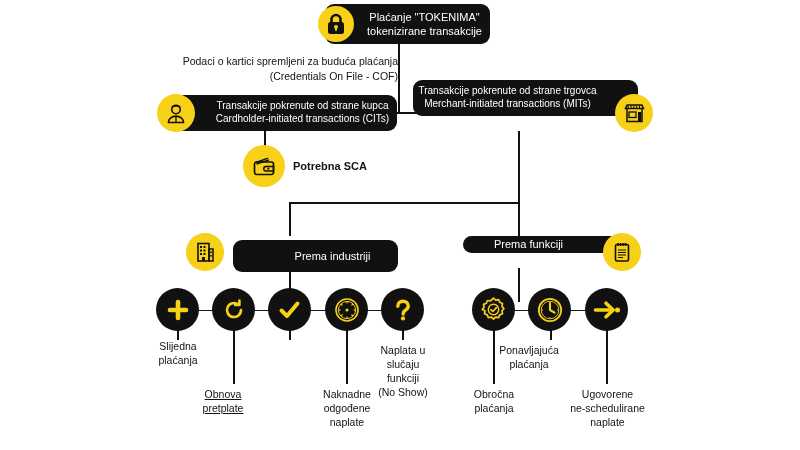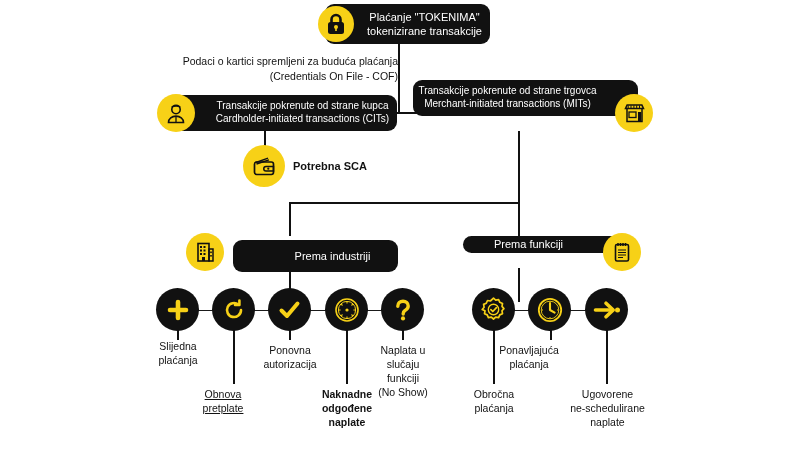--- a/index.html
+++ b/index.html
@@ -223,25 +223,21 @@
   </div>
 
   <div class="lbl" style="left:133px;top:340px;width:90px;font-size:10.5px;">
       <div>Slijedna</div>
       <div>plaćanja</div>
     </div>
   <div class="lbl" style="left:178px;top:388px;width:90px;font-size:10.5px;text-decoration:underline;">
       <div>Obnova</div>
       <div>pretplate</div>
     </div>
-  <div class="lbl" style="left:245px;top:344px;width:90px;font-size:10.5px;">
-      <div>Ponovna</div>
-      <div>autorizacija</div>
-    </div>
-  <div class="lbl" style="left:302px;top:388px;width:90px;font-size:10.5px;font-weight:bold;">
+  <div class="lbl" style="left:302px;top:388px;width:90px;font-size:10.5px;">
       <div>Naknadne</div>
       <div>odgođene</div>
       <div>naplate</div>
     </div>
   <div class="lbl" style="left:358px;top:344px;width:90px;font-size:10.5px;">
       <div>Naplata u</div>
       <div>slučaju</div>
       <div>funkciji</div>
       <div>(No Show)</div>
     </div>

